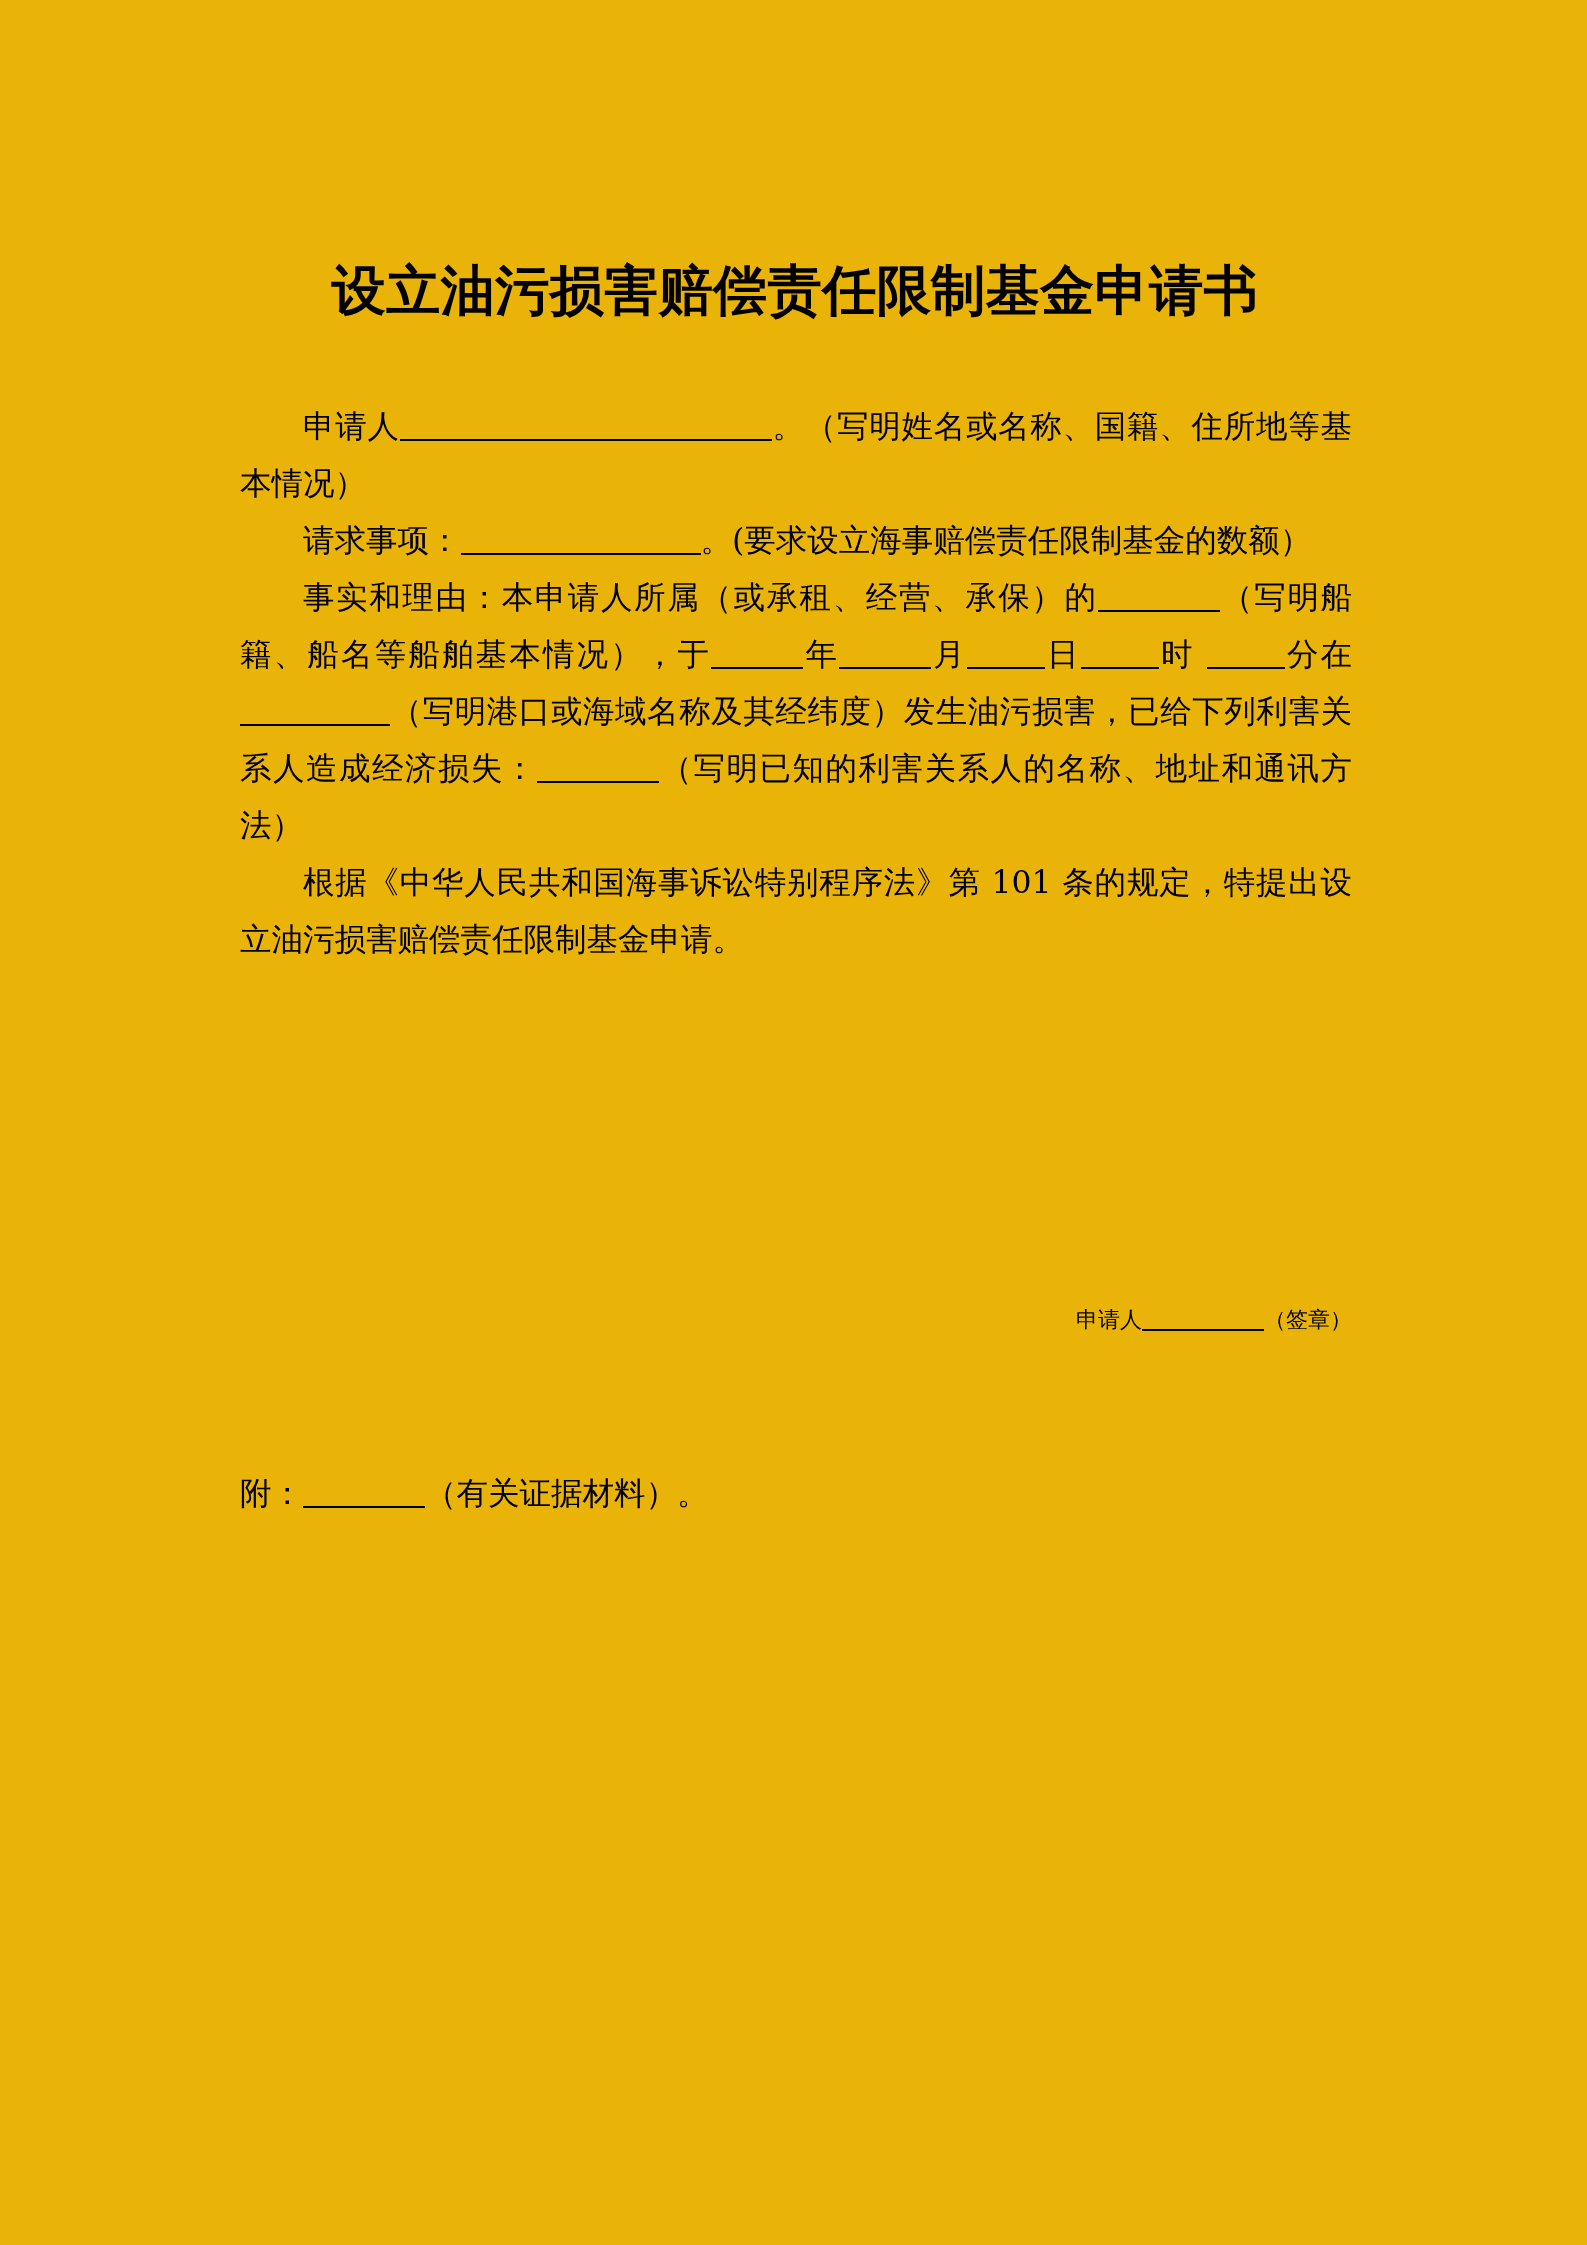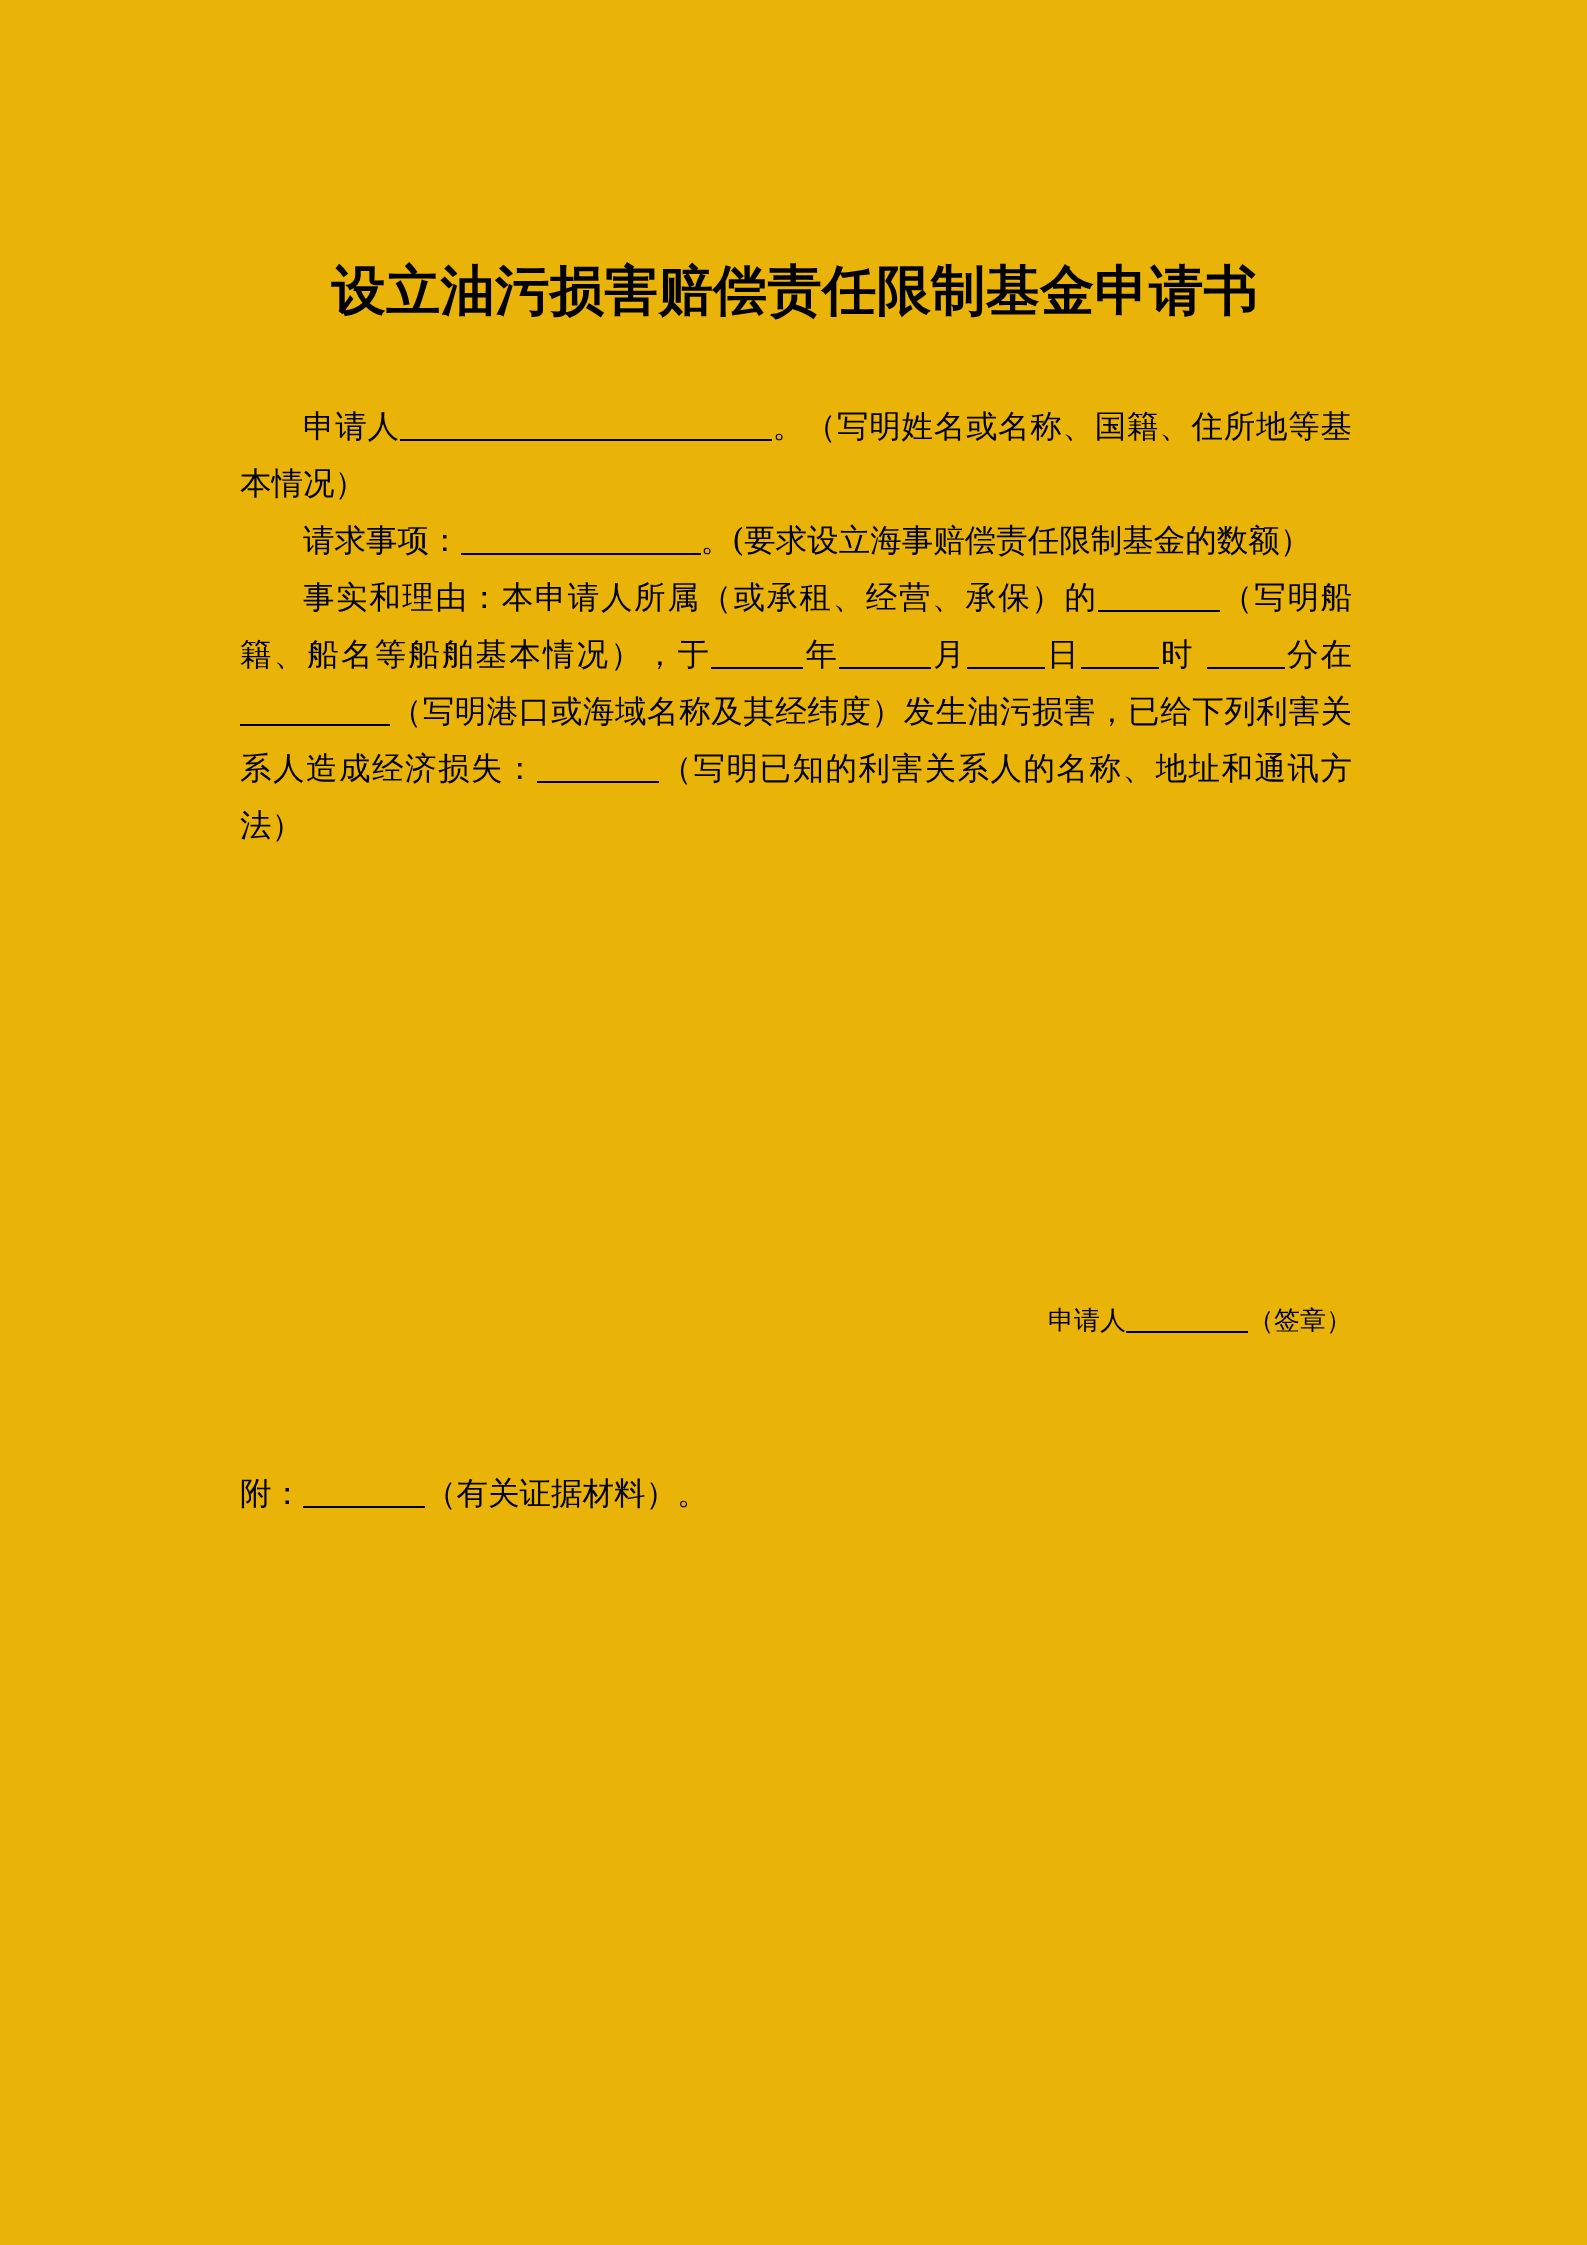--- a/index.html
+++ b/index.html
@@ -88,21 +88,21 @@
 
   
   .sign-block {
     position: absolute;
     left: 240px;
     top: 1290px;
     width: 1112px;
     text-align: right;
   }
   .sign-line {
-    font-size: 26px;
+    font-size: 22px;
     line-height: 60px;
     white-space: nowrap;
   }
 
   
   .attach-line {
     position: absolute;
     left: 240px;
     top: 1465px;
     font-size: 31.5px;
@@ -124,20 +124,23 @@
     </p>
 
     <p class="para">
       <span>请求事项：</span><span class="blank w-xl"></span><span>。(要求设立海事赔偿责任限制基金的数额）</span>
     </p>
 
     <p class="para">
       <span>事实和理由：本申请人所属（或承租、经营、承保）的</span><span class="blank w-md"></span><span>（写明船籍、船名等船舶基本情况），于</span><span class="blank w-sm"></span><span>年</span><span class="blank w-sm"></span><span>月</span><span class="blank w-xs"></span><span>日</span><span class="blank w-xs"></span><span>时</span>&nbsp;<span class="blank w-xs"></span><span>分在</span><span class="blank w-lg"></span><span>（写明港口或海域名称及其经纬度）发生油污损害，已给下列利害关系人造成经济损失：</span><span class="blank w-md"></span><span>（写明已知的利害关系人的名称、地址和通讯方法）</span>
     </p>
 
+    <p class="para">
+      <span>根据《中华人民共和国海事诉讼特别程序法》第 </span><span class="num">101</span><span> 条的规定，特提出设立油污损害赔偿责任限制基金申请。</span>
+    </p>
 
 
   </div>
 
 
   <div class="sign-block">
     <div class="sign-line">
       <span>申请人</span><span class="blank w-md"></span><span>（签章）</span>
     </div>
   </div>

